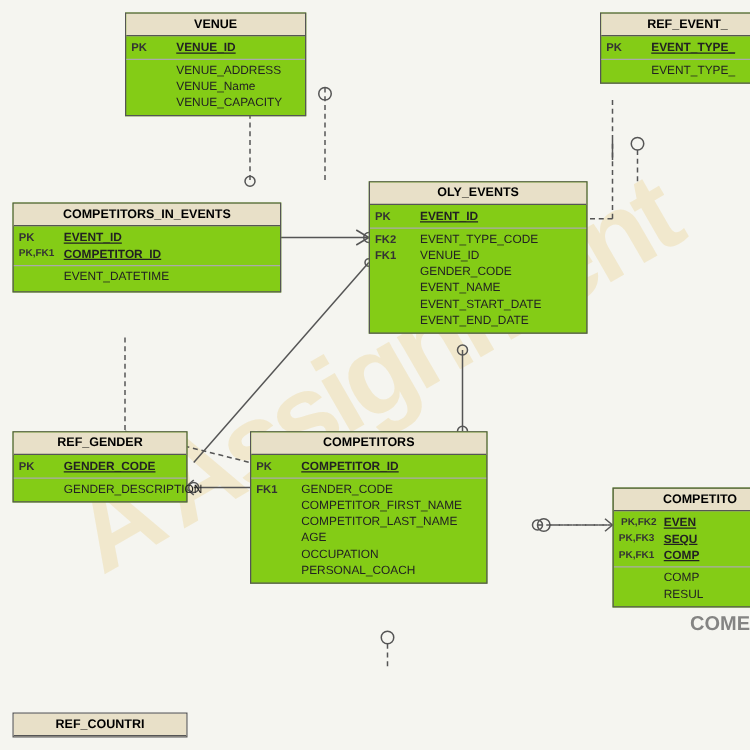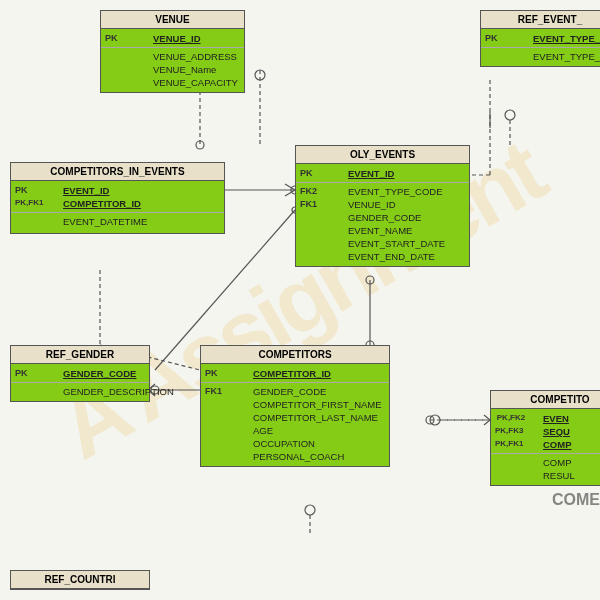--- a/index.html
+++ b/index.html
@@ -48,21 +48,21 @@
       font-weight: bold;
       text-align: center;
       font-size: 10px;
     }
     .er-table .table-body {
       padding: 3px 0;
     }
     .er-table .field-row {
       display: flex;
       padding: 1px 4px;
-      gap: 16px;
+      gap: 4px;
     }
     .er-table .field-key {
       color: #333;
       font-weight: bold;
       min-width: 32px;
       font-size: 9px;
     }
     .er-table .field-name {
       color: #222;
     }

